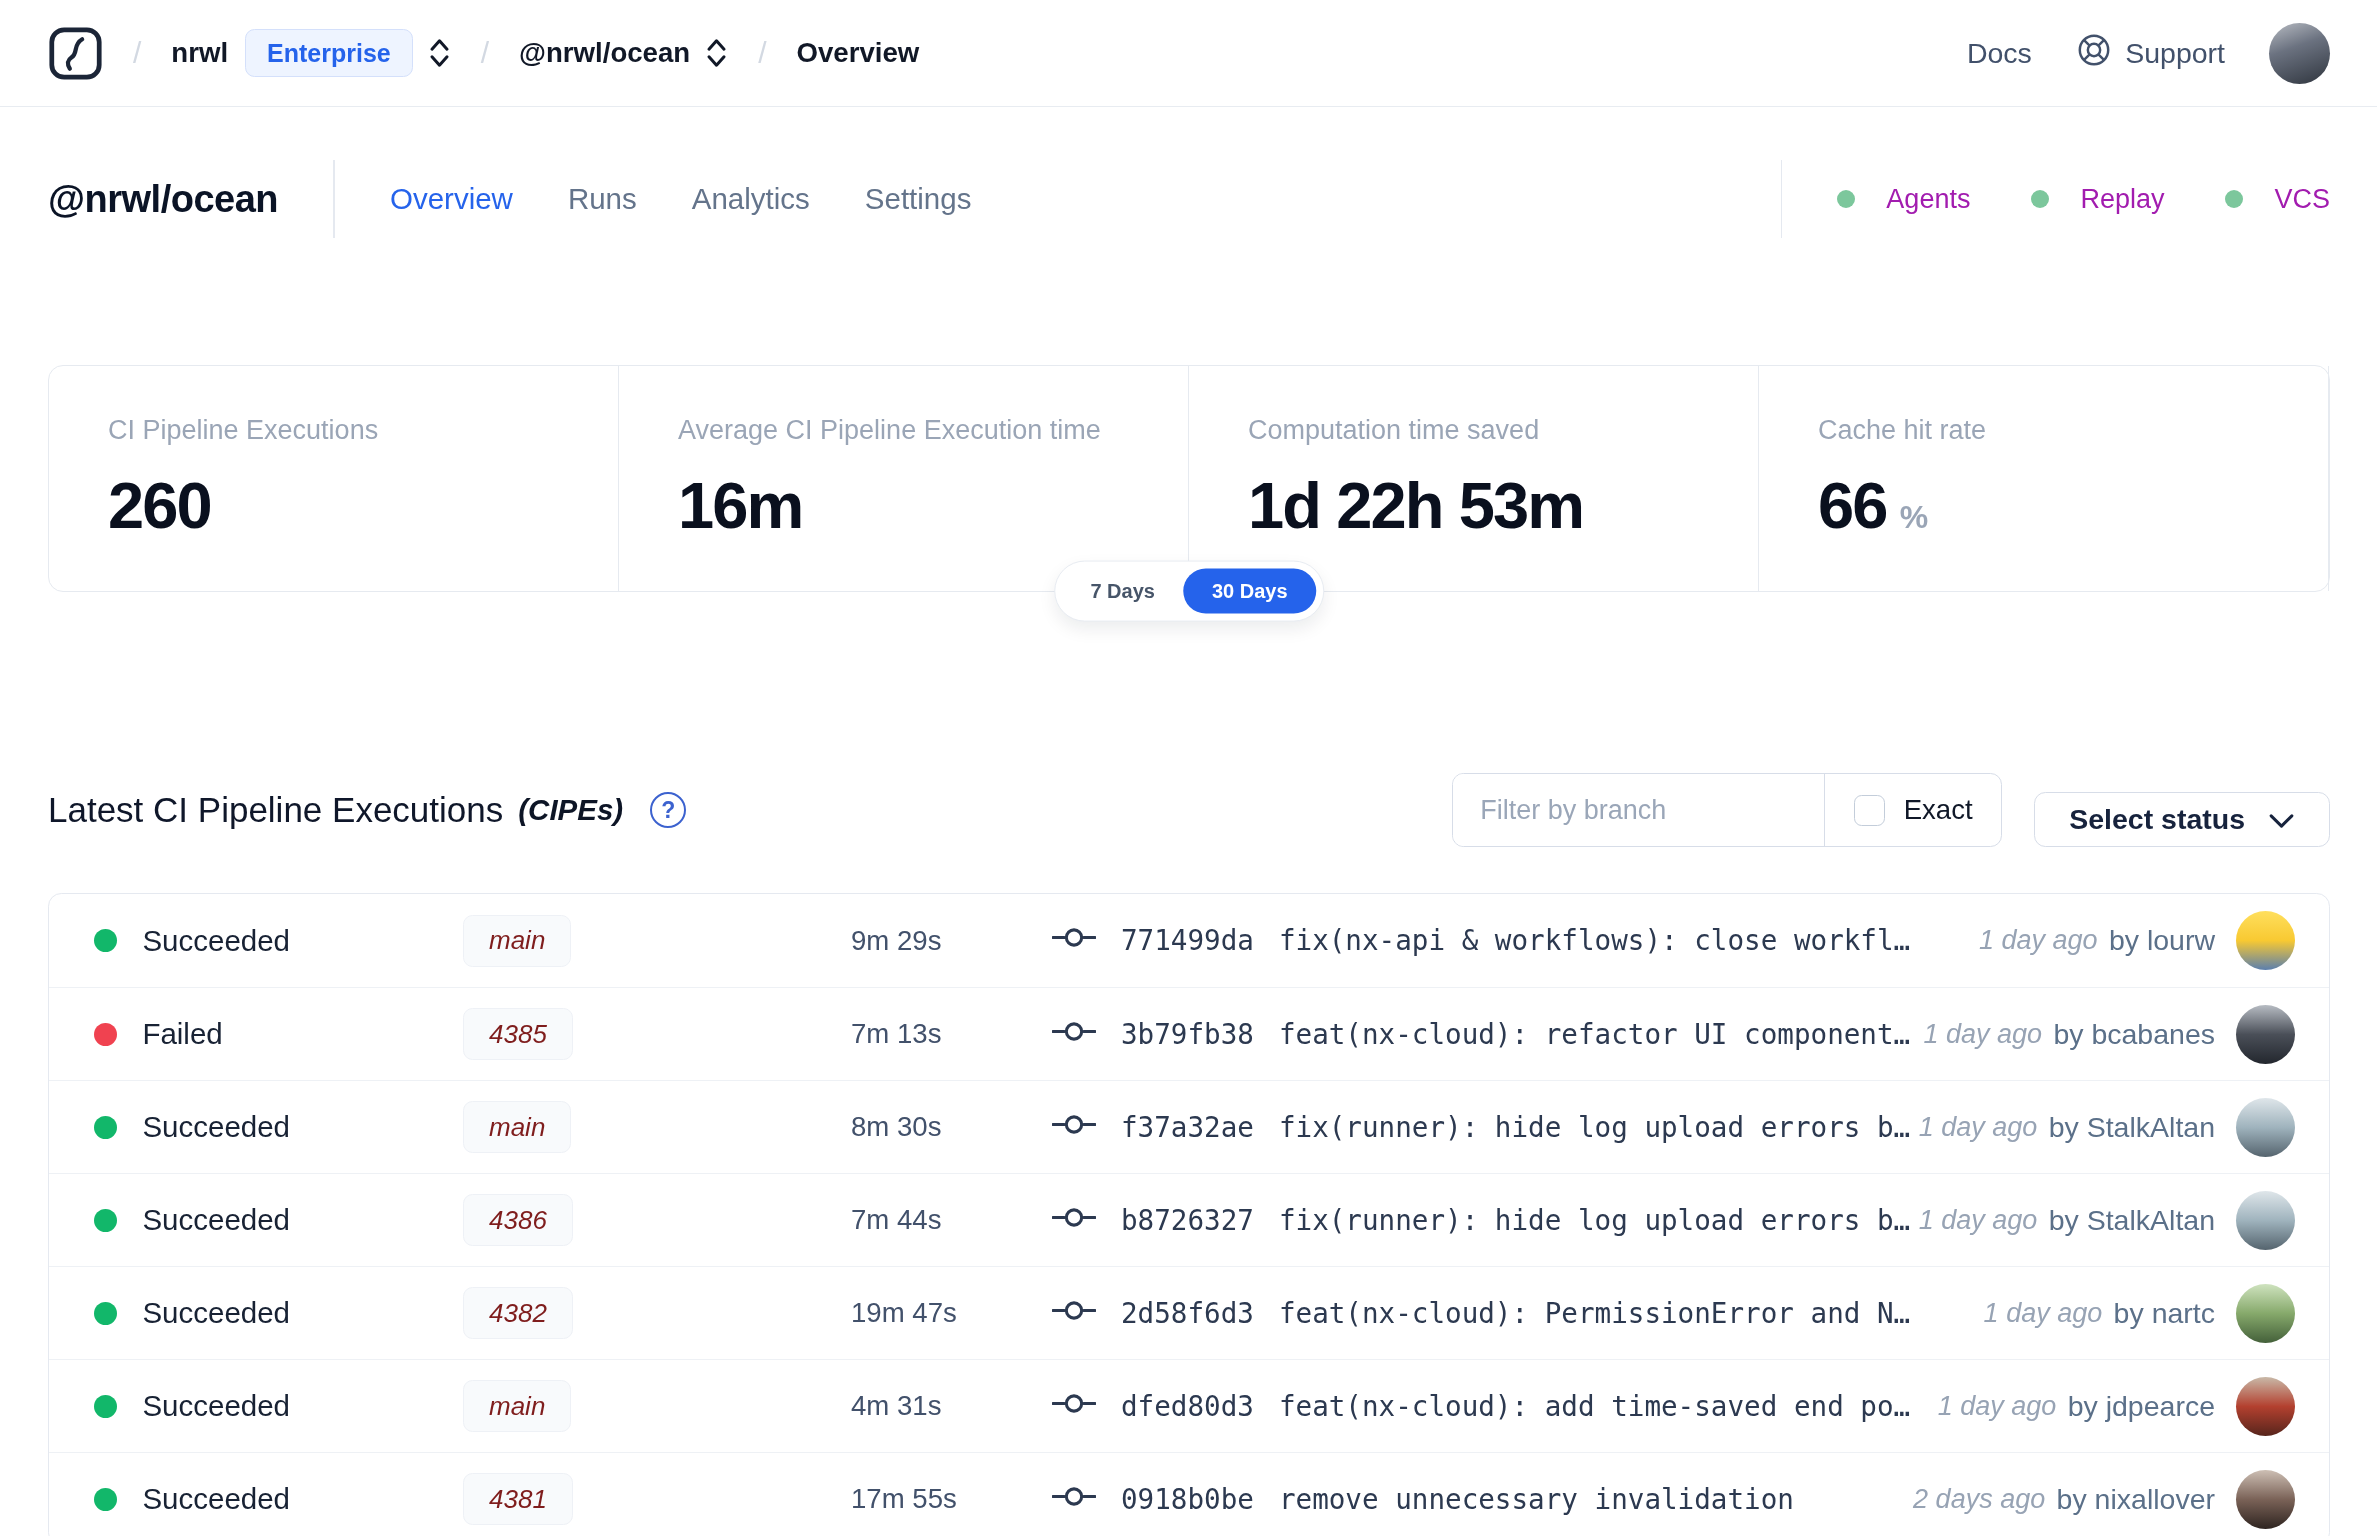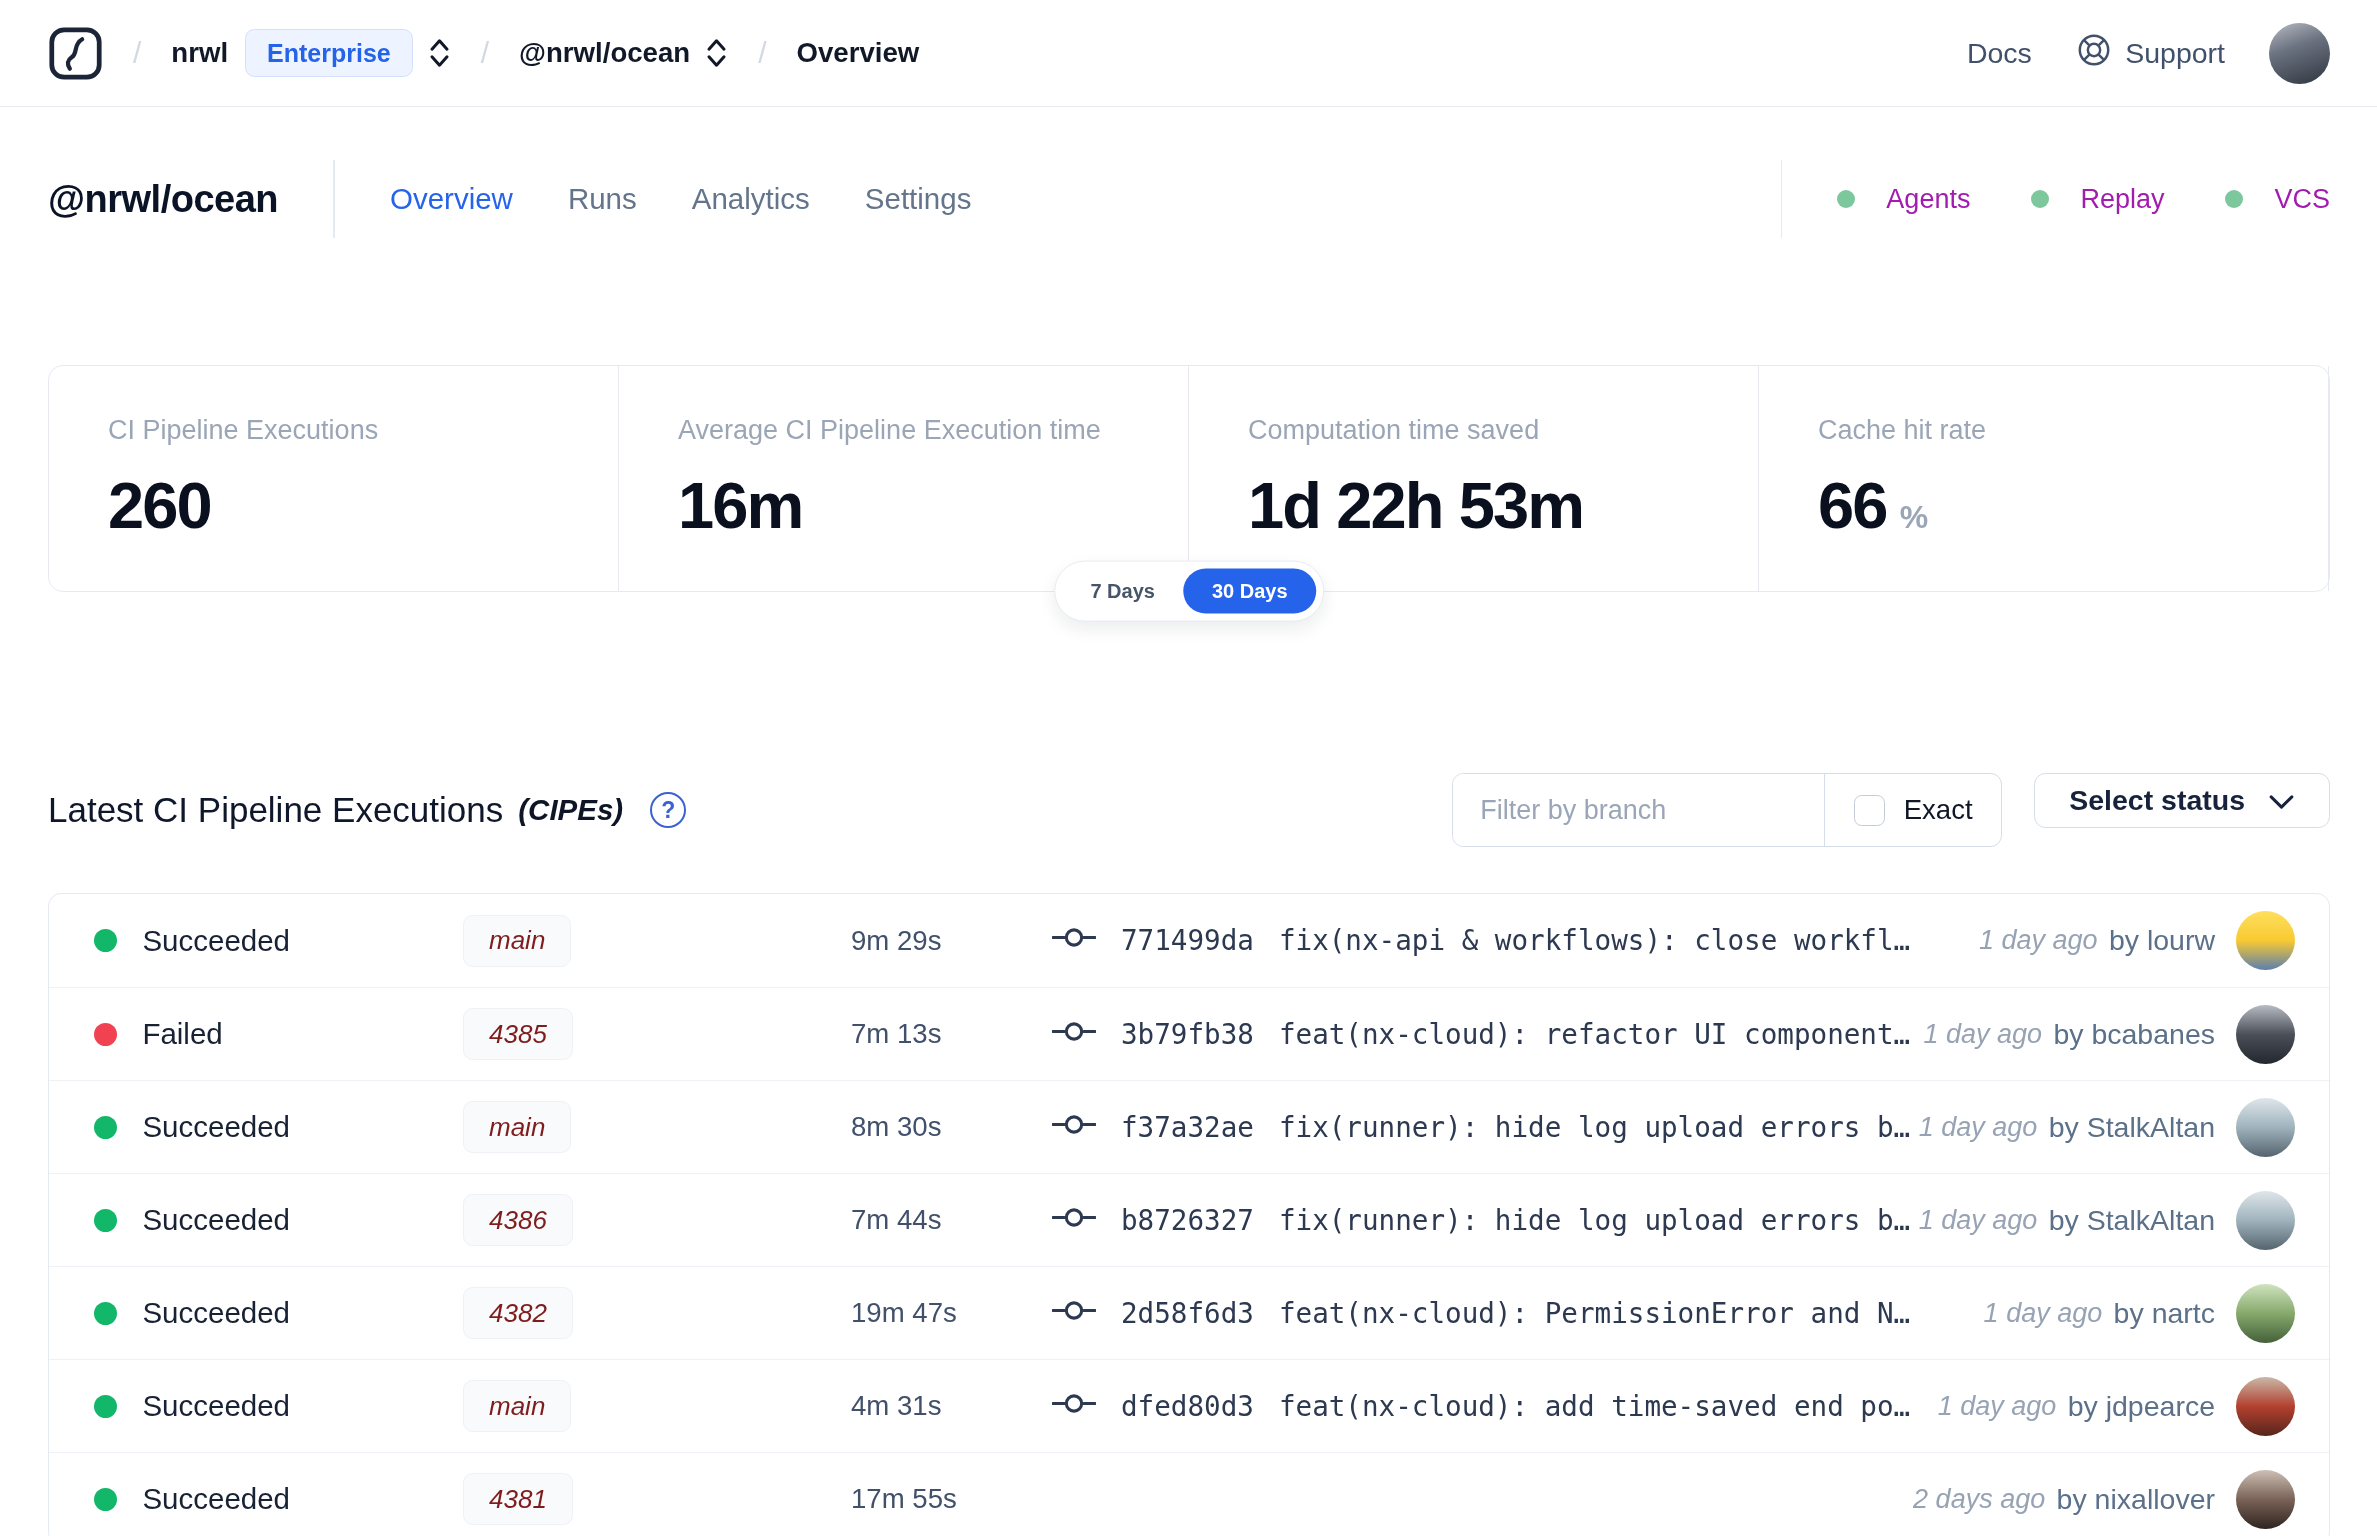--- a/index.html
+++ b/index.html
@@ -54,21 +54,21 @@
   .period-option.is-active { background:#2563eb; color:#fff; font-weight:700; }
 
   
   .section-bar { margin:181px 48px 0; display:flex; align-items:center; }
   .section-title { font-size:35px; font-weight:400; color:#0f172a; }
   .section-suffix { font-style:italic; font-weight:600; font-size:29.5px; margin-left:15px;
     color:#0d1526; }
   .help-icon { margin-left:27px; width:36px; height:36px; border-radius:50%;
     border:2.9px solid #3c62cf; color:#3c62cf; display:flex; align-items:center;
     justify-content:center; font-size:23px; font-weight:700; cursor:pointer; }
-  .controls { margin-left:auto; display:flex; align-items:flex-start; }
+  .controls { margin-left:auto; display:flex; align-items:flex-end; }
   .filter-group { display:flex; align-items:stretch; height:74px; border:1.9px solid #d7dde8;
     border-radius:11.4px; overflow:hidden; background:#fff; }
   .filter-input { width:371px; border:none; outline:none; padding:0 27px; font-size:27px;
     color:#0f172a; font-family:"Liberation Sans", sans-serif; }
   .filter-input::placeholder { color:#9aa6b8; }
   .exact-seg { display:flex; align-items:center; gap:19px; padding:0 28.5px;
     border-left:1.9px solid #d7dde8; cursor:pointer; }
   .checkbox { width:31px; height:31px; border:1.9px solid #c3cdda; border-radius:7.6px;
     background:#fff; }
   .exact-label { font-size:27.6px; color:#101828; font-weight:500; }
@@ -387,20 +387,31 @@
 
   <div class="cipe-row">
     <div class="cell-status">
       <span class="status-dot success"></span>
       <span class="status-text">Succeeded</span>
     </div>
     <div class="cell-branch">
       <span class="branch-badge">4381</span>
     </div>
     <div class="cell-duration">17m 55s</div>
+    <div class="cell-commit">
+      <span>
+        <svg width="44" height="25" viewBox="0 0 46 26" fill="none" stroke="#2c3950" stroke-width="3.2" stroke-linecap="round">
+          <line x1="1" y1="13" x2="13" y2="13"></line>
+          <circle cx="23" cy="13" r="8"></circle>
+          <line x1="33" y1="13" x2="45" y2="13"></line>
+        </svg>
+      </span>
+      <span class="commit-hash">0918b0be</span>
+      <span class="commit-msg">remove unnecessary invalidation</span>
+    </div>
     <div class="cell-meta">
       <span class="time-ago">2 days ago</span>
       <span class="author">by nixallover</span>
       <span class="row-avatar" style="background: linear-gradient(rgb(205, 191, 180), rgb(122, 98, 87), rgb(46, 36, 32));"></span>
     </div>
   </div>
 </section>
 
 
 </body></html>

